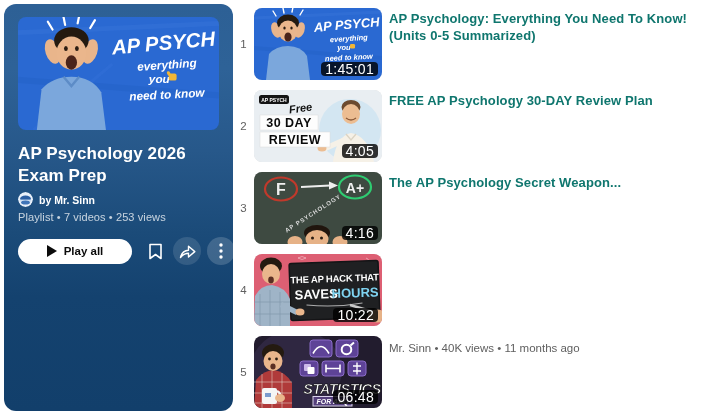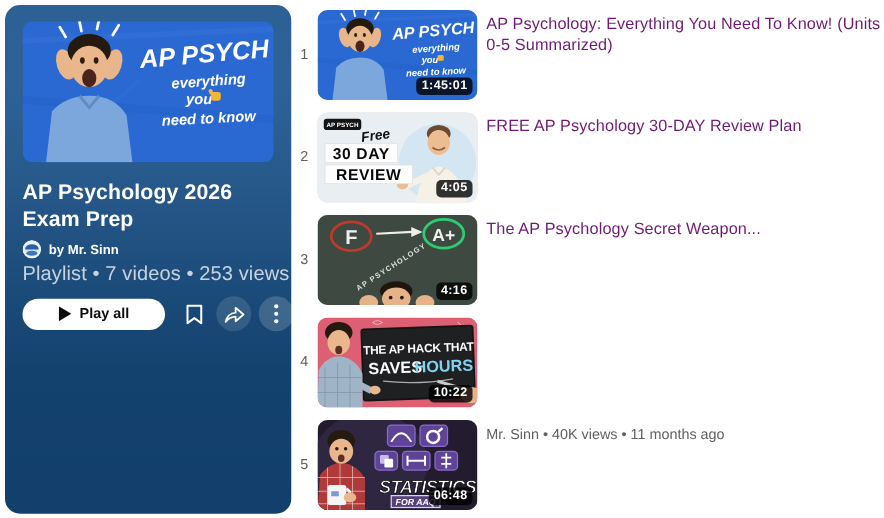--- a/index.html
+++ b/index.html
@@ -31,21 +31,21 @@
     font-size:17px; font-weight:bold; line-height:22px; letter-spacing:.1px;
   }
   .byline {
     position:absolute; left:14px; top:188px;
     display:flex; align-items:center; gap:6px;
     font-size:10.5px; font-weight:bold;justify-content:flex-end;
   }
   .avatar { width:15px; height:15px; border-radius:50%; overflow:hidden; flex:none; }
   .stats {
     position:absolute; left:14px; top:207px;
-    font-size:16px; color:rgba(255,255,255,.75); letter-spacing:.1px;
+    font-size:11px; color:rgba(255,255,255,.75); letter-spacing:.1px;
   }
   .actions { position:absolute; left:14px; top:233px; display:flex; align-items:center; }
   .play-all {
     width:114px; height:25px; border:none; border-radius:13px;
     background:#fff; color:#0b0b0b;
     font-family:inherit; font-size:11.5px; font-weight:bold;
     display:flex; align-items:center; justify-content:center; gap:7px;
     cursor:pointer;
   }
   .icon-btn {
@@ -64,25 +64,25 @@
     width:21px; flex:none; text-align:center; line-height:72px;
     font-size:11.5px; color:#606060;
   }
   .thumb {
     position:relative; width:128px; height:72px; flex:none;
     border-radius:8px; overflow:hidden; background:#ddd;
   }
   .dur {
     position:absolute; right:4px; bottom:4px;
     background:rgba(0,0,0,.8); color:#fff;
-    font-size:10px; font-weight:bold; letter-spacing:.3px;
+    font-size:14px; font-weight:normal; letter-spacing:.3px;
     padding:1px 4px; border-radius:4px; line-height:12px;
   }
   .info { margin-left:7px; padding-top:2px; min-width:0; }
-  .vtitle { font-size:13px; font-weight:normal; color:#701a75; line-height:17px; letter-spacing:.1px; }
+  .vtitle { font-size:13px; font-weight:bold; color:#0f766e; line-height:17px; letter-spacing:.1px; }
   .vmeta  { font-size:11.5px; color:#606060; margin-top:4px; }
 
   svg text { font-family:"Liberation Sans", sans-serif; }
 </style>
 </head>
 <body>
 
 <div class="panel">
 
   <div class="cover">

